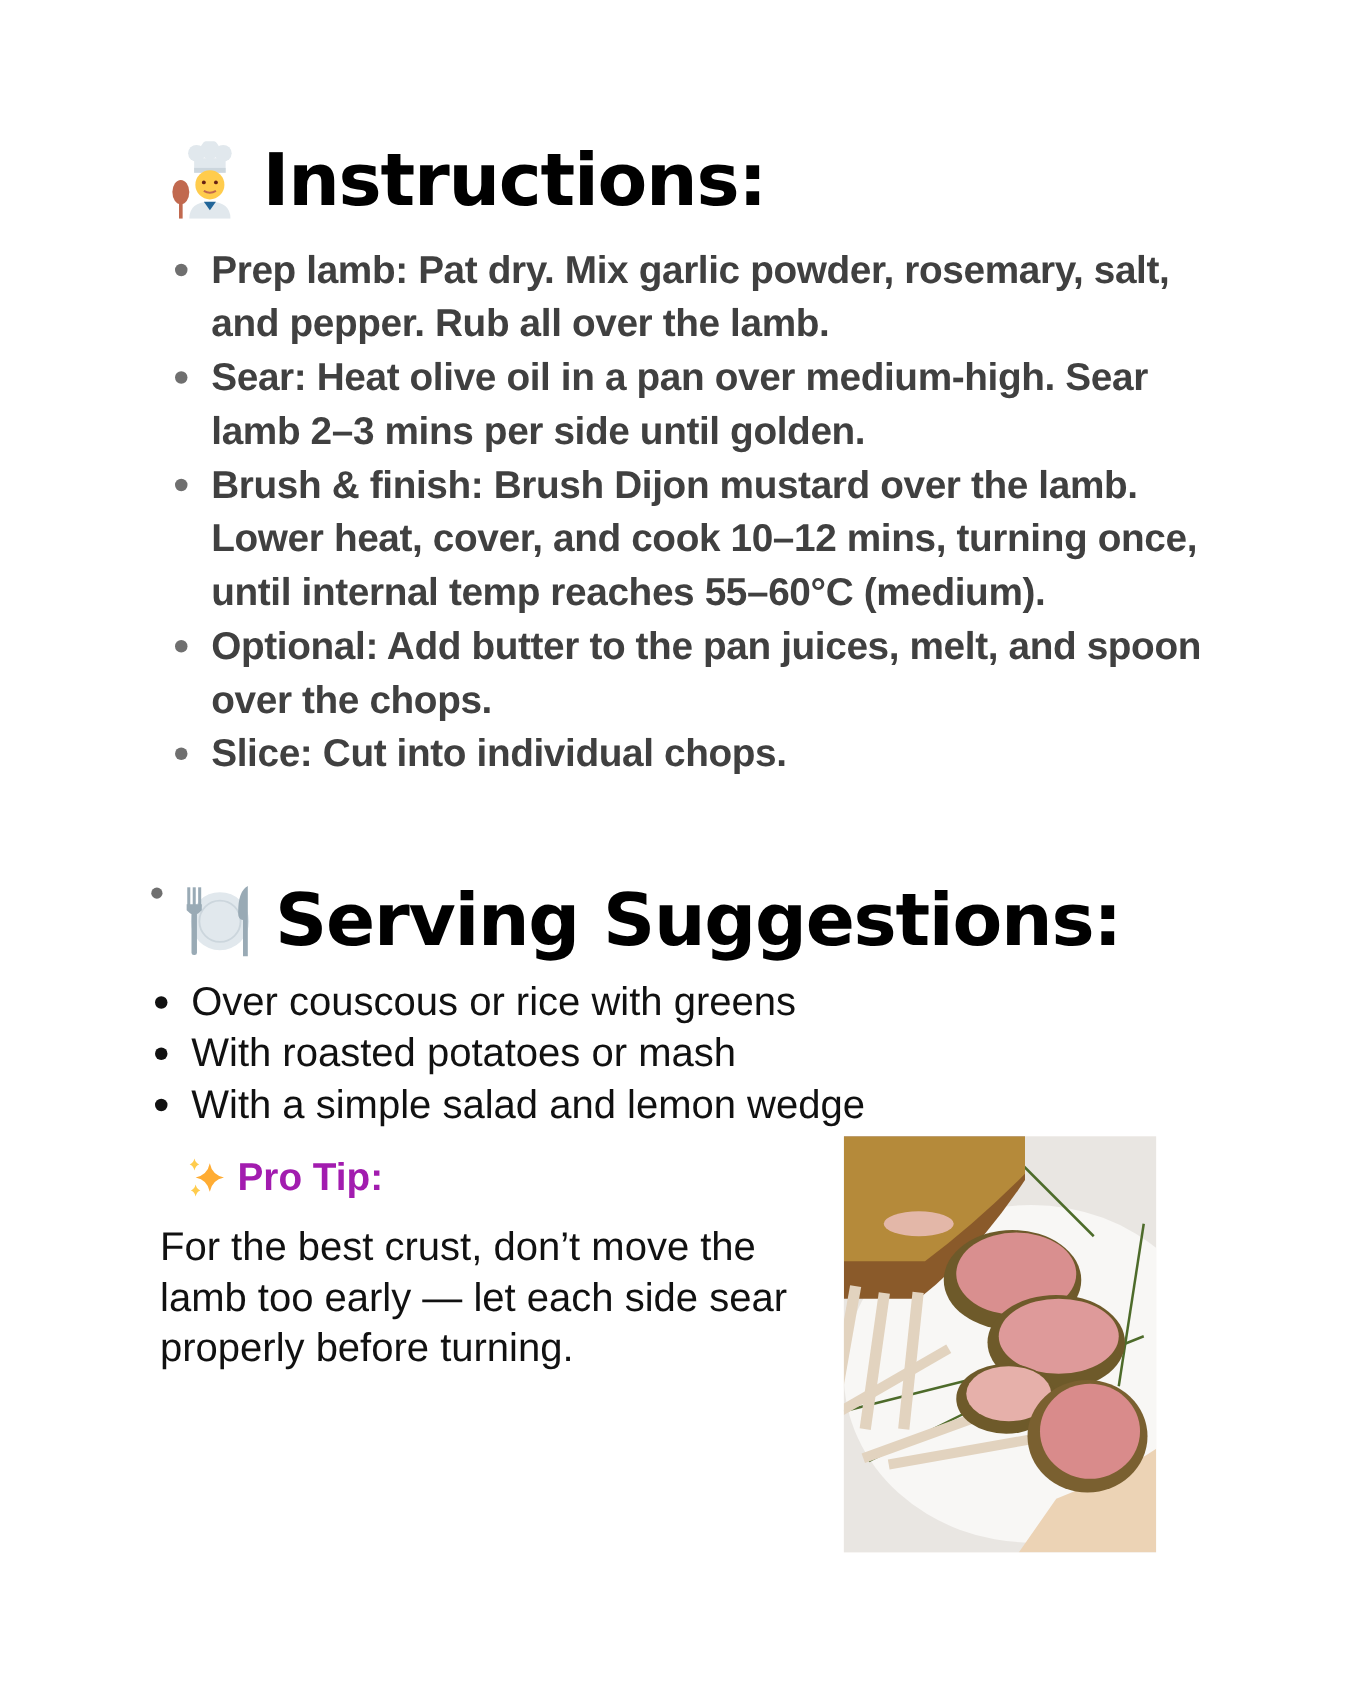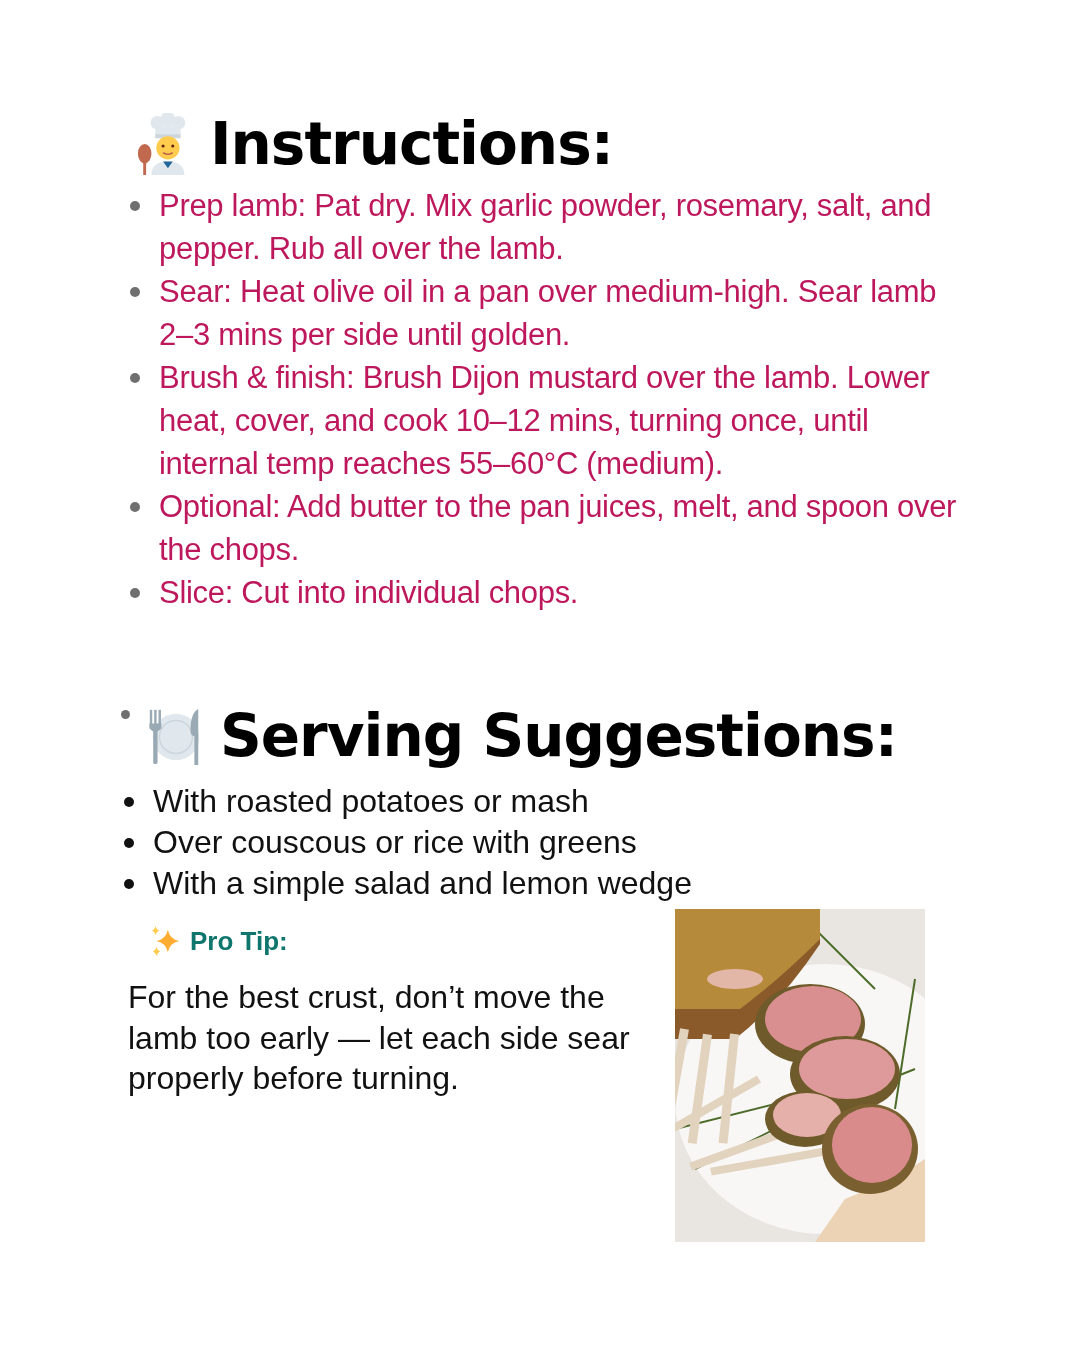--- a/index.html
+++ b/index.html
@@ -11,39 +11,39 @@
     position: absolute; display: flex; align-items: center;
     color: #000000; font-weight: 700; font-size: 58px; letter-spacing: -1px;
     font-family: "DejaVu Sans", sans-serif;
   }
   .heading .emoji { width: 62px; height: 62px; margin-right: 14px; flex: none; }
   #h-instructions { left: 134px; top: 110px; }
   #h-serving { left: 144px; top: 702px; }
   .stray-bullet { position: absolute; left: 121px; top: 710px; width: 9px; height: 9px; border-radius: 50%; background: #6f6f6f; }
 
   ul.steps {
-    position: absolute; left: 120px; top: 178px; width: 840px; margin: 6px; padding: 0; list-style: none;
-    color: #be185d; font-weight: 400; font-size: 31px; line-height: 43px;
+    position: absolute; left: 120px; top: 178px; width: 840px; margin: 16px; padding: 0; list-style: none;
+    color: #404040; font-weight: 700; font-size: 31px; line-height: 43px;
     font-family: "Liberation Sans", sans-serif; letter-spacing: -0.3px;
   }
   ul.steps li { position: relative; padding-left: 33px; }
   ul.steps li::before {
     content: ""; position: absolute; left: 4px; top: 17px; width: 10px; height: 10px; border-radius: 50%; background: #6f6f6f;
   }
   ul.serve {
     position: absolute; left: 120px; top: 781px; width: 700px; margin: 0; padding: 0; list-style: none;
     color: #111111; font-size: 32px; line-height: 41px; font-family: "Liberation Sans", sans-serif;
   }
   ul.serve li { position: relative; padding-left: 33px; }
   ul.serve li::before {
     content: ""; position: absolute; left: 4px; top: 16px; width: 10px; height: 10px; border-radius: 50%; background: #111111;
   }
   .protip-title {
     position: absolute; left: 148px; top: 924px; display: flex; align-items: center;
-    font-weight: 700; font-size: 26px; color: #0f766e;
+    font-weight: 700; font-size: 31px; color: #a21caf;
   }
   .protip-title svg { width: 34px; height: 34px; margin-right: 8px; }
   .protip-body {
     position: absolute; left: 128px; top: 977px; width: 510px;
     font-size: 32px; line-height: 40.5px; color: #111111;
   }
   .photo {
     position: absolute; left: 675px; top: 909px; width: 250px; height: 333px; overflow: hidden;
     background: #f1efec;
   }
@@ -88,22 +88,22 @@
       <rect x="10.5" y="5" width="2.5" height="16" fill="#99aab5"></rect>
       <rect x="15" y="5" width="2.5" height="16" fill="#99aab5"></rect>
     <path d="M5.5 19 h12.5 v5 q-3 3 -4 3 h-4.5 q-1 0 -4 -3 z" fill="#99aab5"></path>
     <rect x="9.5" y="25" width="4.5" height="36" rx="2" fill="#99aab5"></rect>
     <path d="M52 62 v-30 q-4 0 -4 -6 q0 -18 8 -22 v58 z" fill="#99aab5"></path>
   </svg>
   <span>Serving Suggestions:</span>
 </div>
 
 <ul class="serve">
+  <li>Over couscous or rice with greens</li>
   <li>With roasted potatoes or mash</li>
-  <li>Over couscous or rice with greens</li>
   <li>With a simple salad and lemon wedge</li>
 </ul>
 
 <div class="protip-title">
   <svg viewBox="0 0 36 36">
     <path d="M21 6 q2 10 12 12 q-10 2 -12 12 q-2 -10 -12 -12 q10 -2 12 -12 z" fill="#ffac33"></path>
     <path d="M8 2 q1 4 4 5 q-3 1 -4 5 q-1 -4 -4 -5 q3 -1 4 -5 z" fill="#ffcc4d"></path>
     <path d="M9 24 q1 4 4 5 q-3 1 -4 5 q-1 -4 -4 -5 q3 -1 4 -5 z" fill="#ffcc4d"></path>
   </svg>
   <span>Pro Tip:</span>

